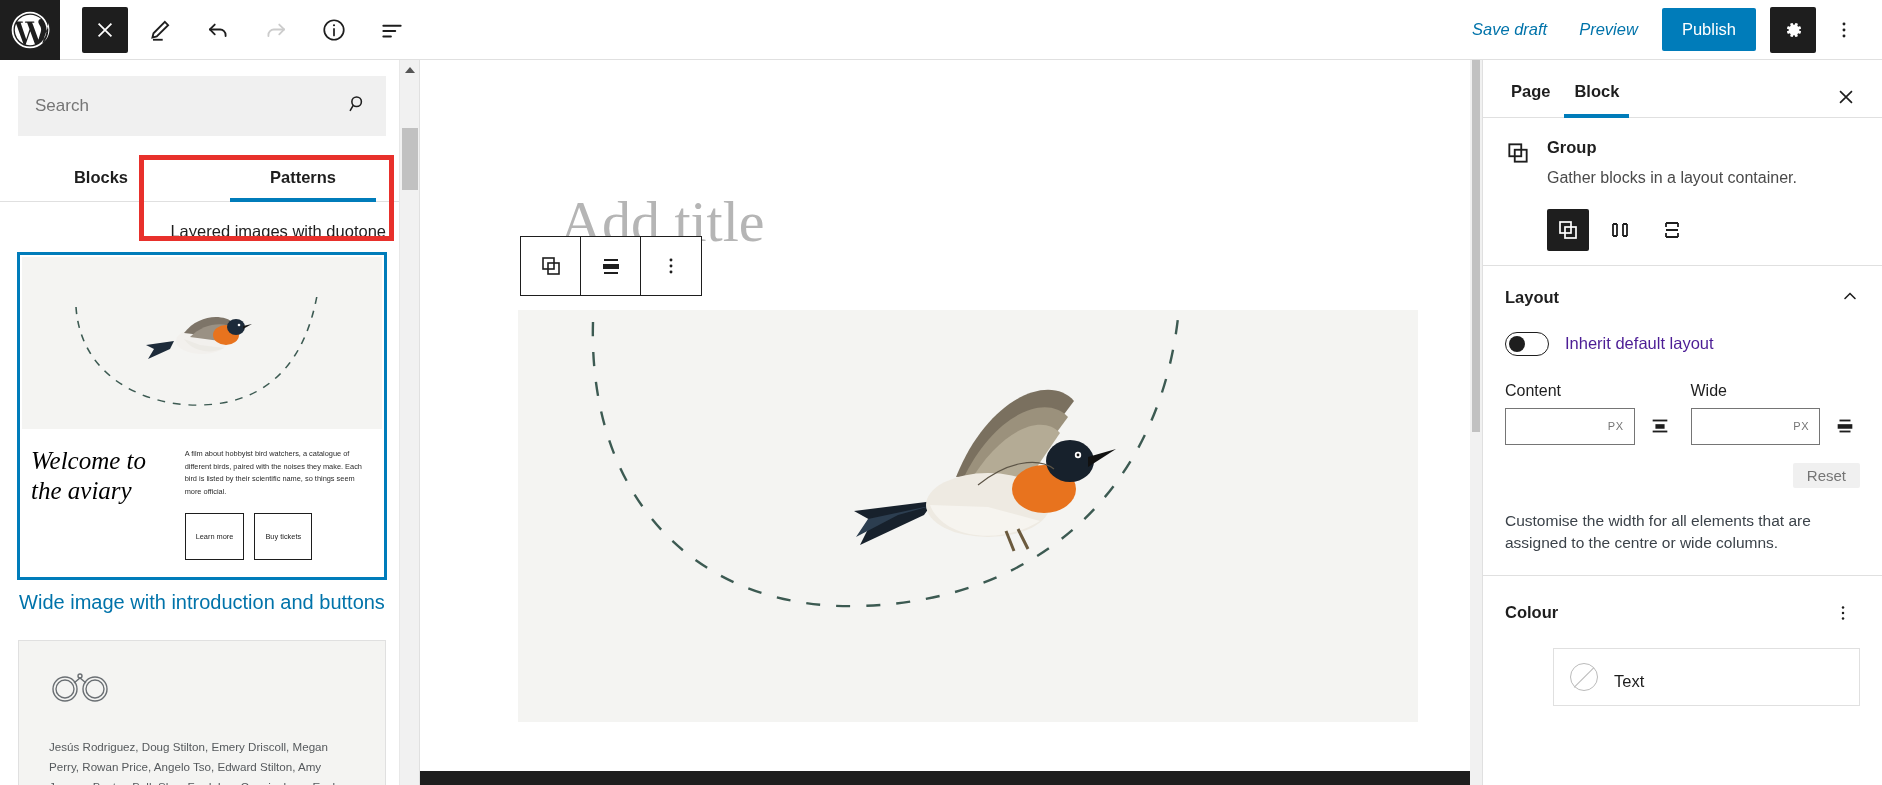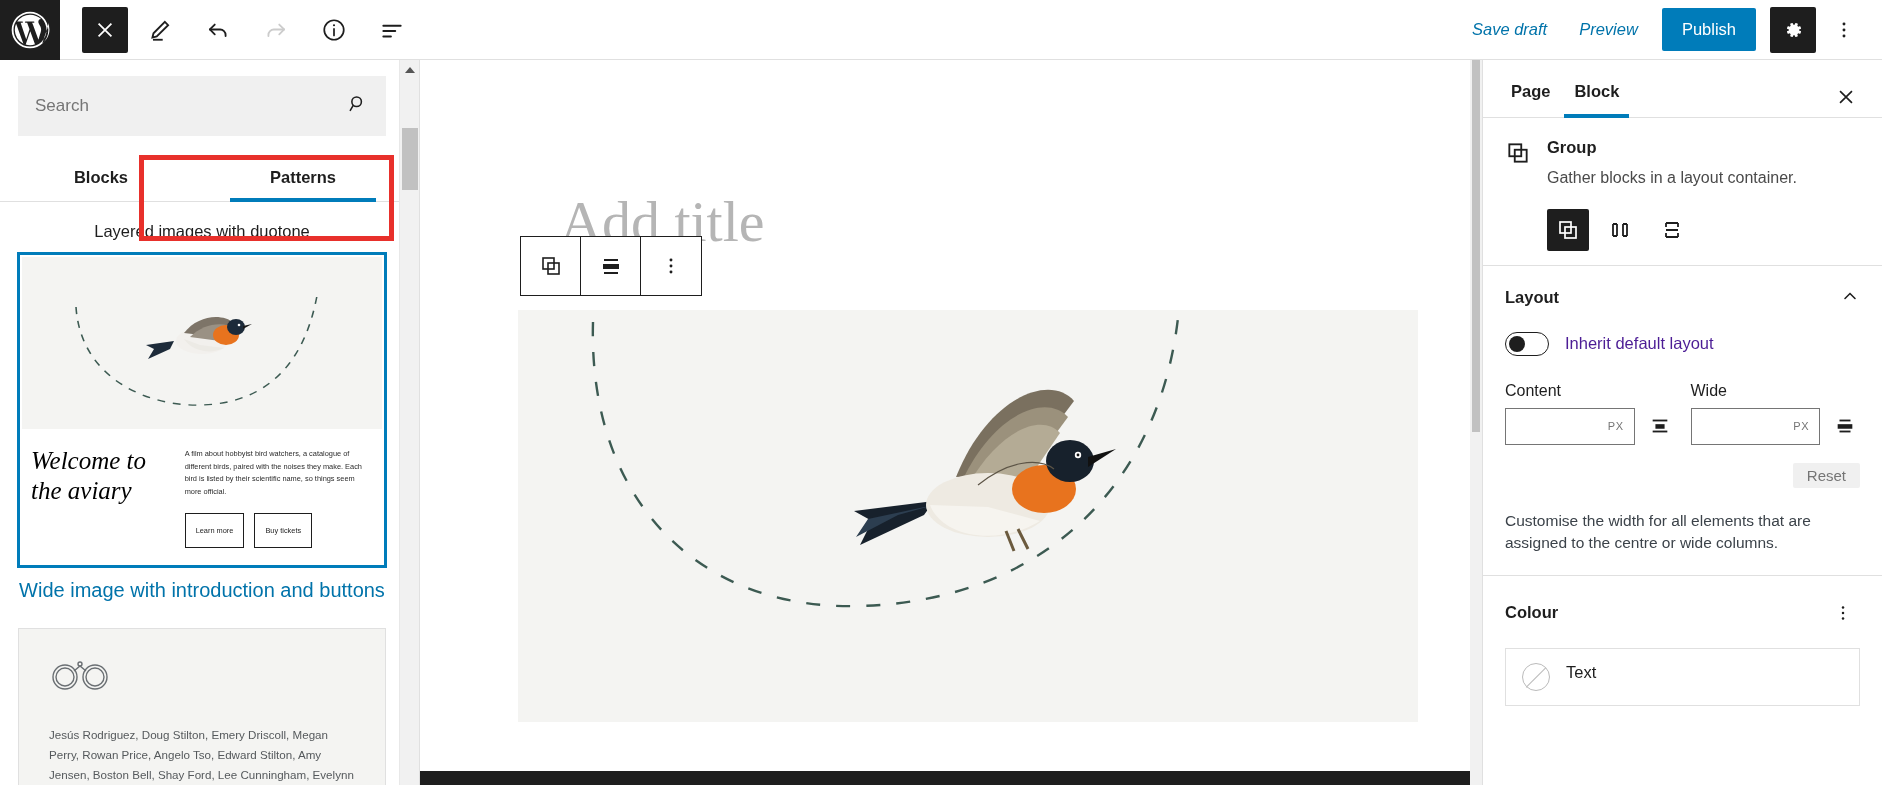--- a/index.html
+++ b/index.html
@@ -106,21 +106,21 @@
     background: none; border: none; cursor: pointer;
     position: relative;
     font-family: "Liberation Sans", sans-serif;
   }
   .tab.active::after {
     content: ""; position: absolute; left: 14%; right: 14%; bottom: -1px;
     height: 4px; background: #007cba;
   }
   .pattern-list { padding: 14px 18px 0 18px; }
   .pattern-title {
-    text-align: center; font-size: 16.5px; color: #1e1e1e;
+    text-align: right; font-size: 16.5px; color: #1e1e1e;
     padding: 6px 0 12px 0;
   }
   .pattern-label {
     text-align: center; font-size: 20px; color: #0073aa;
     padding: 12px 0 22px 0; cursor: pointer;
   }
   .pattern-card {
     border: 1px solid #e0e0e0; background: #fff;
     overflow: hidden; cursor: pointer;
   }
@@ -135,21 +135,21 @@
   .av-welcome {
     font-family: "Liberation Serif", serif;
     font-size: 25px; line-height: 1.18; color: #000000; font-style: italic;
   }
   .av-right { flex: 1; padding-top: 2px; }
   .av-desc {
     font-size: 7.4px; line-height: 1.72; color: #2b2b2b;
   }
   .av-btns { display: flex; gap: 10px; margin-top: 14px; }
   .av-btn {
-    border: 1px solid #1e1e1e; padding: 12px 10px;
+    border: 1px solid #1e1e1e; padding: 18px 10px;
     font-size: 7.4px; color: #1e1e1e; background: #fff;
     cursor: pointer; font-family: "Liberation Sans", sans-serif;
   }
   
   .names-card { margin-top: 4px; }
   .names-inner { background: #f4f4f2; padding: 28px 30px 40px 30px; }
   .names-text {
     font-size: 11.6px; line-height: 1.72; color: #55595c;
     margin-top: 30px;
   }
@@ -281,22 +281,22 @@
     font-size: 15px; padding: 4px 14px; border-radius: 2px;
     font-family: "Liberation Sans", sans-serif;
   }
   .help-text { font-size: 15.5px; color: #3c434a; line-height: 1.45; margin-top: 22px; }
   .kebab-sm {
     width: 34px; height: 34px; background: none; border: none; cursor: pointer;
     display: flex; align-items: center; justify-content: center;
   }
   .colour-item {
     margin-top: 18px; border: 1px solid #e0e0e0;
-    display: flex; align-items: flex-start; gap: 16px;
-    padding: 14px 16px; cursor: pointer;
+    display: flex; align-items: flex-end; gap: 16px;
+    padding: 14px 16px; cursor: pointer; margin-left: 48px;
   }
   .swatch-none {
     width: 28px; height: 28px; border-radius: 50%;
     border: 1px solid #bbb; position: relative; flex: none;
   }
   .swatch-none::after {
     content: ""; position: absolute; left: -1px; top: 13px;
     width: 28px; height: 1px; background: #bbb;
     transform: rotate(-45deg); transform-origin: center;
   }

